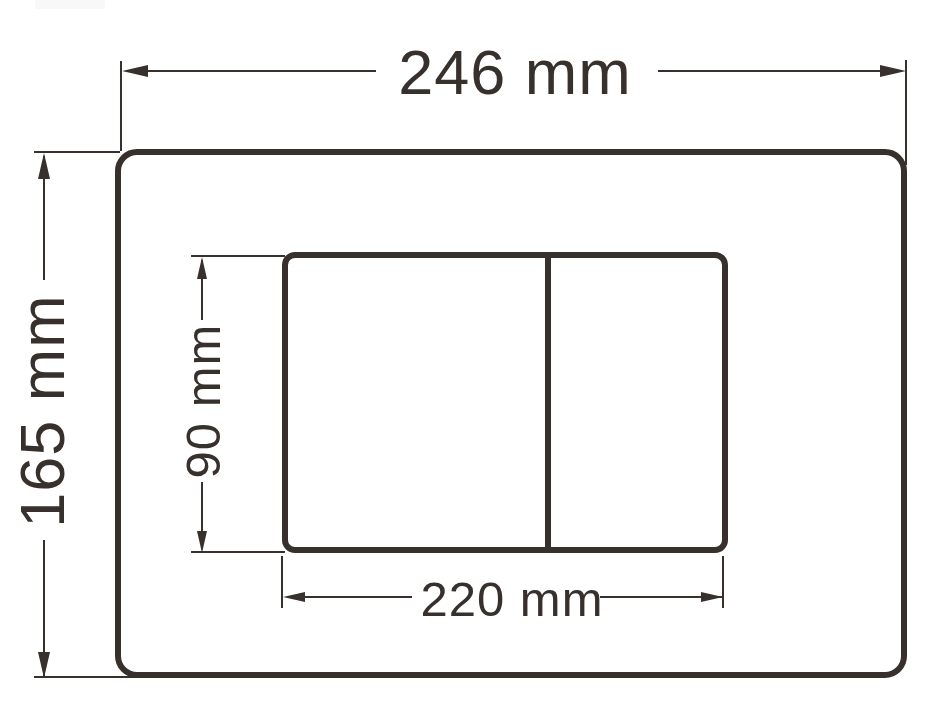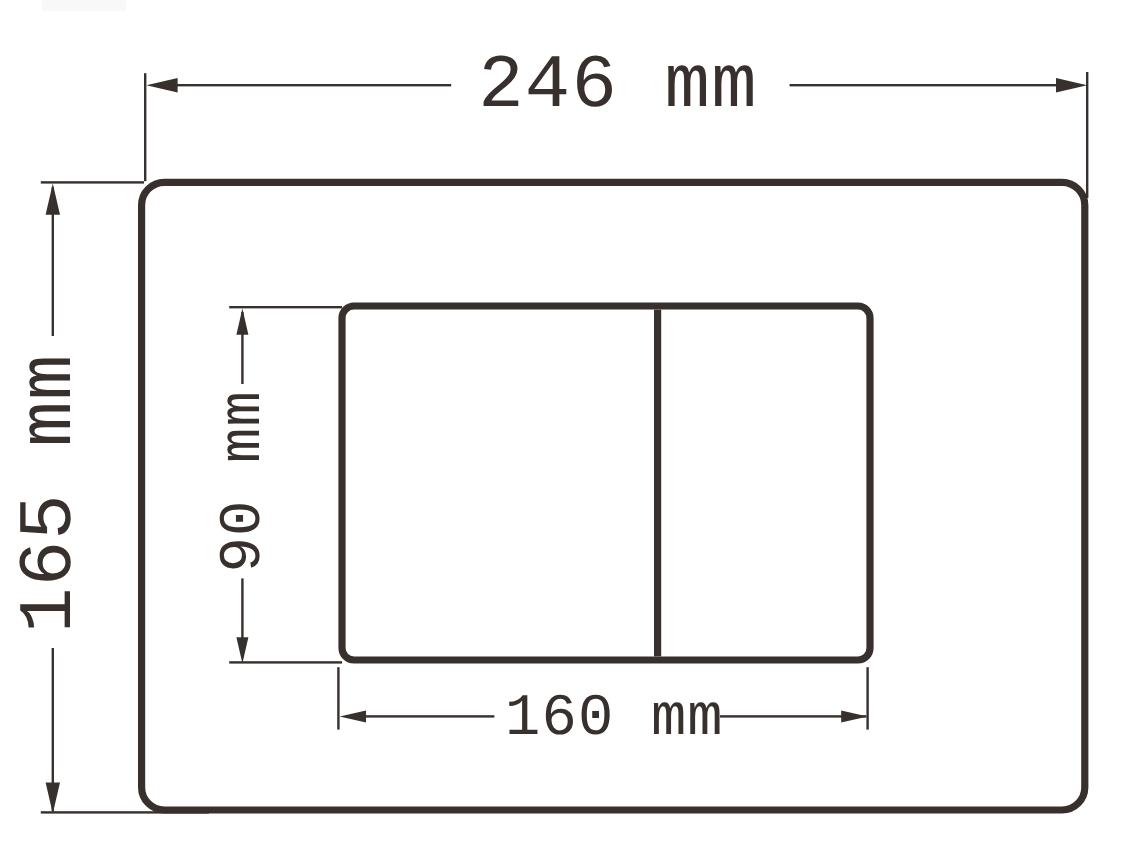--- a/index.html
+++ b/index.html
@@ -5,21 +5,21 @@
   :root{
     --stroke:#37302d;
     --bg:#ffffff;
   }
   html,body{margin:0;padding:0;background:#fff;}
   .canvas{
     position:relative;
     width:939px;height:721px;
     background:var(--bg);
     overflow:hidden;
-    font-family:Liberation Mono, monospace;
+    font-family:Liberation Sans, sans-serif;
     color:var(--stroke);
   }
   
   .artifact{
     position:absolute;left:35px;top:0;width:70px;height:9px;
     background:#f8f8f8;border-radius:2px;
   }
   
   .plate{
     position:absolute;left:115px;top:149px;width:792px;height:529px;
@@ -101,15 +101,15 @@
   <div class="arr arr-up-sm" style="left:197px;top:257px;"></div>
   <div class="arr arr-down-sm" style="left:197px;top:531px;"></div>
   <div class="dim-label small rot" style="left:93px;top:373px;width:220px;">90 mm</div>
 
   <div class="vline" style="left:281px;top:556px;height:52px;"></div>
   <div class="vline" style="left:722px;top:556px;height:52px;"></div>
   <div class="hline" style="left:288px;top:596px;width:124px;"></div>
   <div class="hline" style="left:600px;top:596px;width:122px;"></div>
   <div class="arr arr-left-sm" style="left:283px;top:592px;"></div>
   <div class="arr arr-right-sm" style="left:701px;top:592px;"></div>
-  <div class="dim-label small" style="left:402px;top:571px;width:220px;">160 mm</div>
+  <div class="dim-label small" style="left:402px;top:571px;width:220px;">220 mm</div>
 
 </div>
 
 </body></html>

